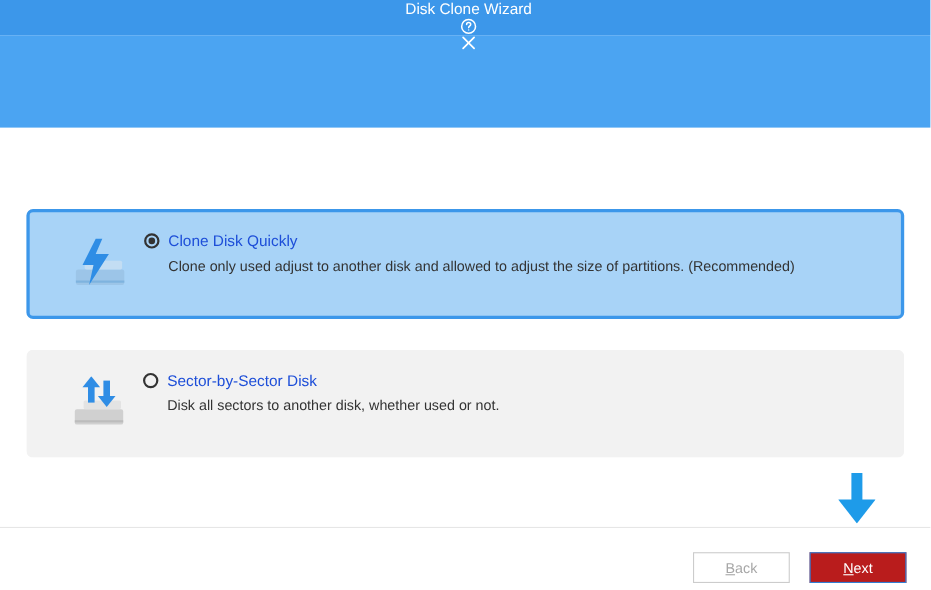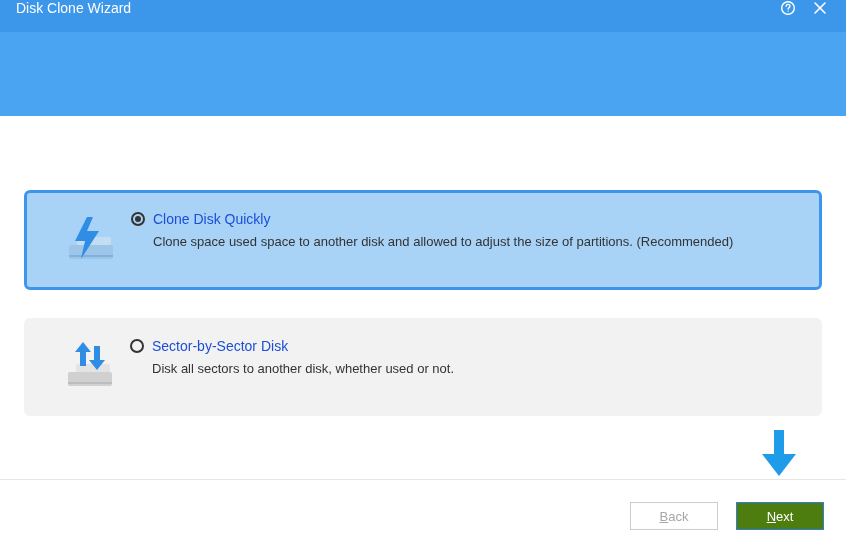--- a/index.html
+++ b/index.html
@@ -13,20 +13,21 @@
   }
 
   
   .title-bar {
     height: 32px;
     background: #3c97ea;
     display: flex;
     align-items: center;
     padding: 0 10px 16px 16px;
     color: #fff;
+    flex-direction: column;
   }
   .title-bar .title {
     font-size: 14px;
     font-weight: 400;
     flex: 0 0 auto;
   }
   .title-bar .spacer { flex: 1 1 auto; }
   .title-bar .tb-btn {
     width: 32px;
     height: 28px;
@@ -130,21 +131,21 @@
     cursor: pointer;
     border: 1px solid #ccc;
     background: #fff;
     margin-top: 16px;
   }
   .btn.disabled {
     color: #a7a7a7;
     cursor: default;
   }
   .btn.primary {
-    background: #4d7c0f;
+    background: #b91c1c;
     border-color: #327ed4;
     color: #fff;
   }
   .mnemonic { text-decoration: underline; }
 
   
   .down-arrow {
     position: absolute;
     right: 50px;
     bottom: 60px;
@@ -182,21 +183,21 @@
         <rect x="6" y="40" width="44" height="2" fill="#7eb3df"></rect>
         <rect x="14" y="22" width="34" height="8" rx="1.5" fill="#c3ddf3"></rect>
         <polygon points="24,2 12,26 22,26 18,44 36,16 24,16 30,2" fill="#2f8de5"></polygon>
       </svg>
     </div>
     <div class="opt-body">
       <div class="opt-head">
         <span class="radio checked"></span>
         <span class="opt-title">Clone Disk Quickly</span>
       </div>
-      <div class="opt-desc">Clone space used space to another disk and allowed to adjust the size of partitions. (Recommended)</div>
+      <div class="opt-desc">Clone only used adjust to another disk and allowed to adjust the size of partitions. (Recommended)</div>
     </div>
   </div>
 
   <div class="option">
     <div class="opt-icon">
       <svg width="56" height="50" viewBox="0 0 56 50">
         <rect x="6" y="30" width="44" height="14" rx="2" fill="#d0d0d0"></rect>
         <rect x="6" y="40" width="44" height="2" fill="#bcbcbc"></rect>
         <rect x="14" y="22" width="34" height="8" rx="1.5" fill="#e3e3e3"></rect>
         <g fill="#2f8de5">

